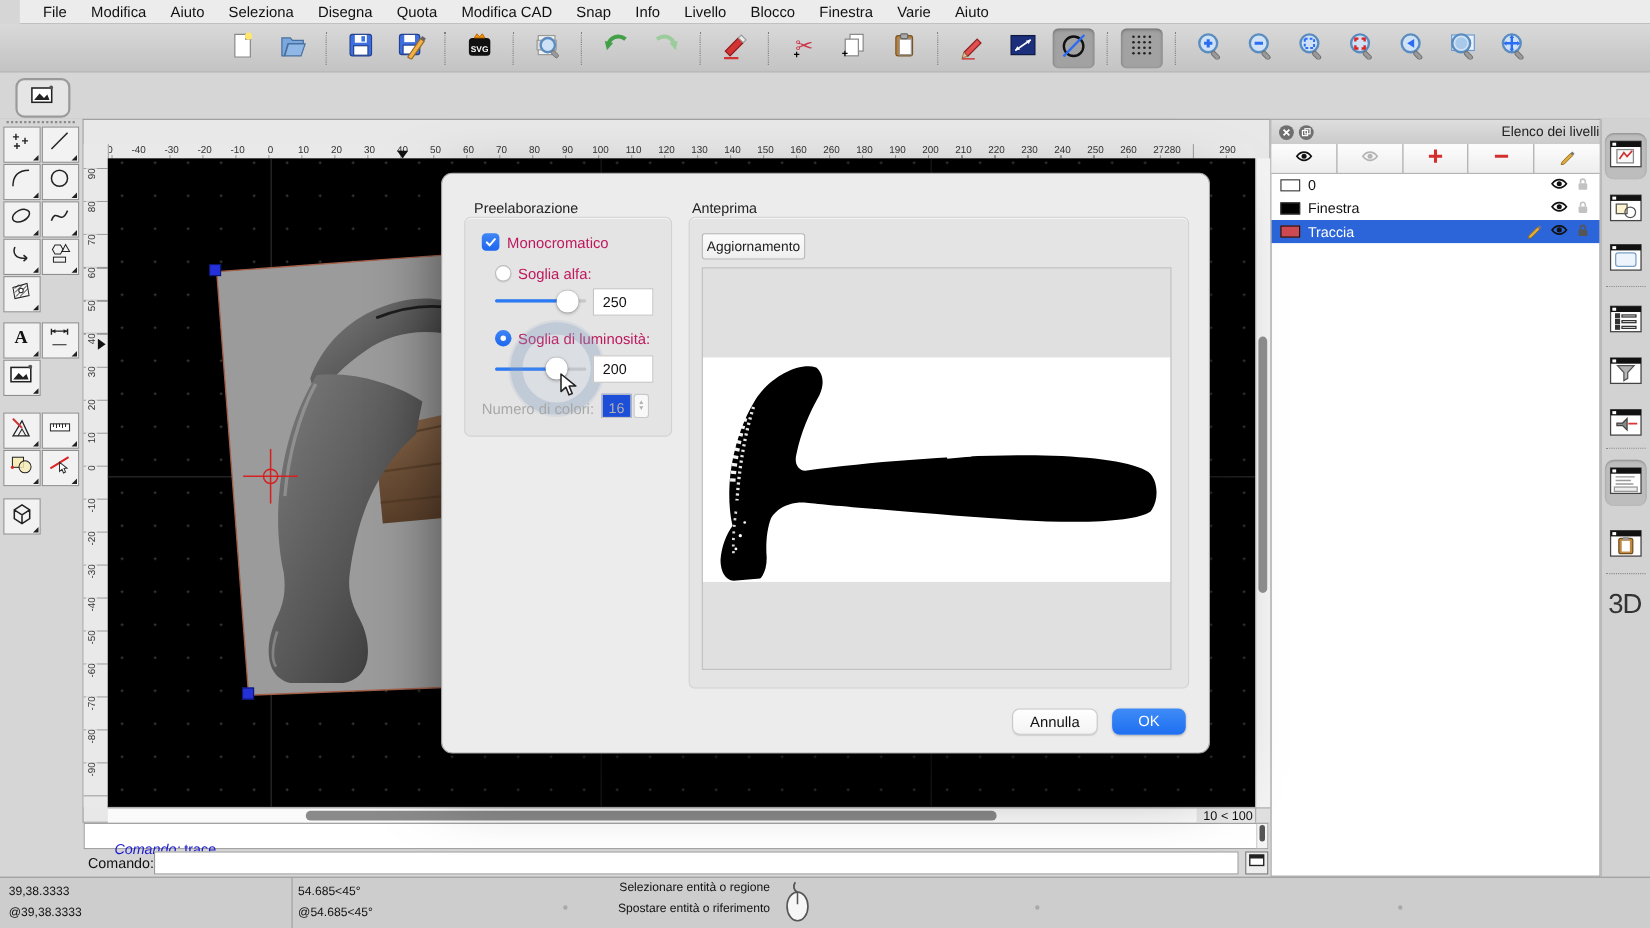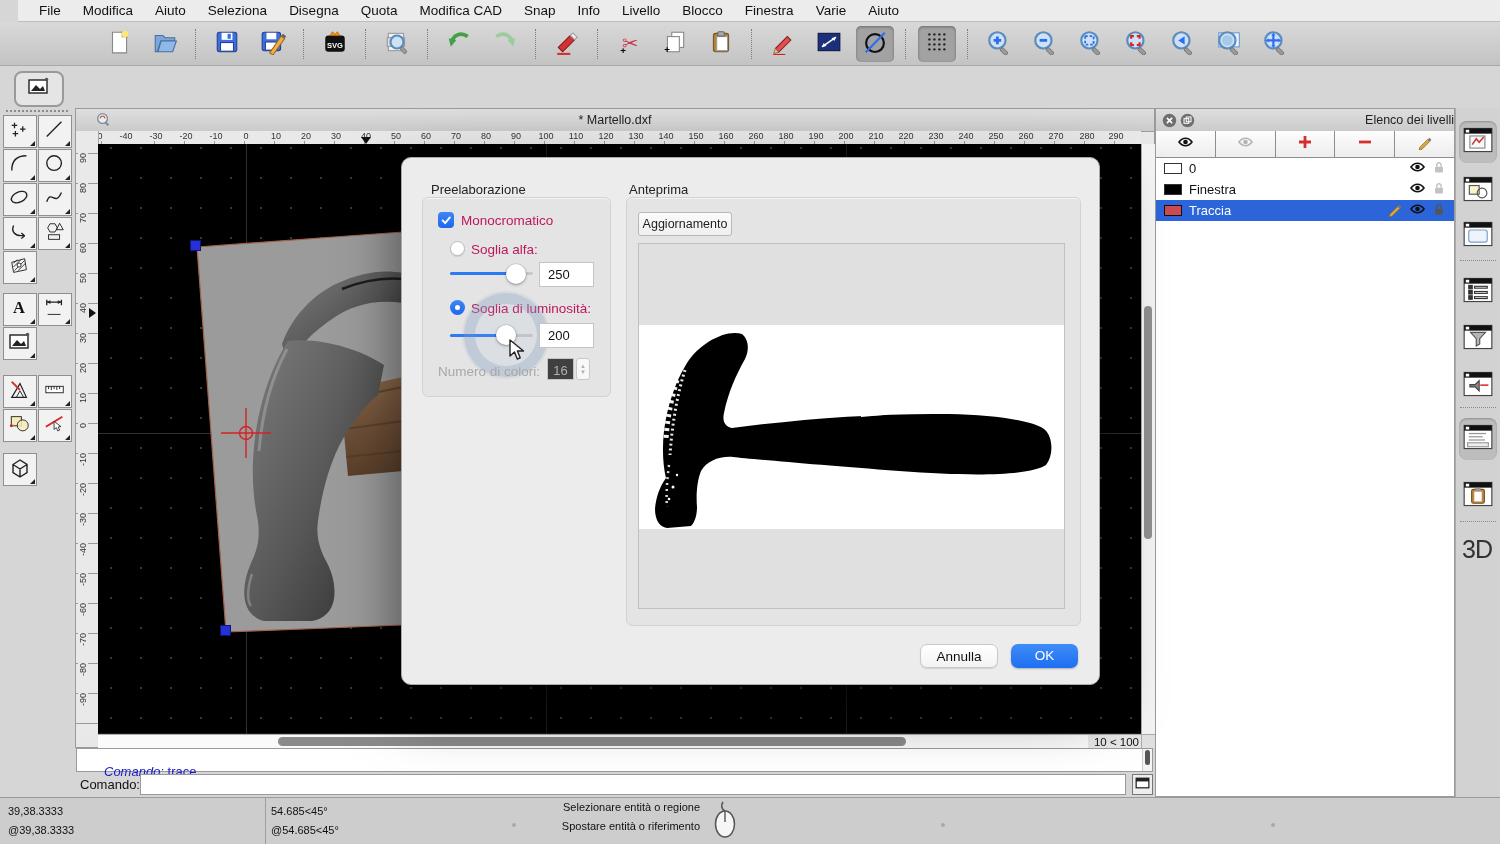--- a/index.html
+++ b/index.html
@@ -5,21 +5,21 @@
   html,body{margin:0;padding:0;background:#444;}
   #app{position:relative;width:1500px;height:844px;overflow:hidden;
        font-family:"Liberation Sans",sans-serif;background:#d6d6d6;-webkit-font-smoothing:antialiased;}
   
   #menubar{position:absolute;left:0;top:0;width:1500px;height:22px;background:#ececec;
            border-bottom:1px solid #bdbdbd;display:flex;align-items:center;padding-left:10px;box-sizing:border-box;margin-left:18px;}
   .menu-item{font-size:13.5px;color:#111;padding:0 11px;line-height:22px;cursor:default;}
   
   #toolbar{position:absolute;left:0;top:22px;width:1500px;height:44px;
            background:linear-gradient(#d9d9d9,#c3c3c3);border-bottom:1px solid #a8a8a8;
-           display:flex;align-items:center;padding-left:96px;box-sizing:border-box;}
+           display:flex;align-items:center;padding-left:96px;box-sizing:border-box;justify-content:center;}
   .tb-btn{width:38px;height:36px;margin:0 4px;display:flex;align-items:center;justify-content:center;border-radius:5px;}
   .tb-btn.selected{background:#a2a2a2;box-shadow:inset 0 1px 3px rgba(0,0,0,.35);}
   .tb-sep{width:1px;height:30px;border-left:1px dotted #7e7e7e;margin:0 7px;}
   
   #toolrow2{position:absolute;left:0;top:66px;width:1500px;height:42px;background:#d6d6d6;border-bottom:1px solid #b5b5b5;}
   #active-tool-btn{position:absolute;left:14px;top:5px;width:46px;height:32px;border:2px solid #9a9a9a;border-radius:8px;
      background:#e5e5e5;display:flex;align-items:center;justify-content:center;}
   .dotstrip{position:absolute;border-left:1px dotted #8a8a8a;}
   
   #palette{position:absolute;left:0;top:108px;width:75px;height:689px;background:#d6d6d6;}
@@ -103,21 +103,21 @@
   .dlg-radio{position:absolute;width:15px;height:15px;border-radius:50%;box-sizing:border-box;}
   .dlg-radio.on{background:linear-gradient(#3f86f6,#1e66ee);}
   .dlg-radio.off{background:#fff;border:1px solid #bbb;box-shadow:0 1px 1px rgba(0,0,0,.1);}
   .dlg-radio .dot{position:absolute;left:5px;top:5px;width:5px;height:5px;border-radius:50%;background:#fff;}
   .ctl-label{position:absolute;font-size:13.5px;color:#be185d;}
   .slider-track{position:absolute;height:3px;background:#c8c8c8;border-radius:2px;}
   .slider-fill{position:absolute;height:3px;background:#2a7af5;border-radius:2px;}
   .slider-knob{position:absolute;width:20px;height:20px;border-radius:50%;background:#fff;
      box-shadow:0 1px 3px rgba(0,0,0,.35),0 0 0 0.5px rgba(0,0,0,.12);}
   .dlg-field{position:absolute;background:#fff;border:1px solid #c4c4c4;font-size:13px;color:#111;box-sizing:border-box;padding:4px 0 0 8px;}
-  .dlg-field.disabled{color:#b0b0b0;background:#404040;text-align:center;padding-left:0;}
+  .dlg-field.disabled{color:#b0b0b0;background:#1d4ed8;text-align:center;padding-left:0;}
   #num-stepper{position:absolute;width:14px;height:22px;border:1px solid #c9c9c9;background:#f8f8f8;box-sizing:border-box;
      display:flex;flex-direction:column;align-items:center;justify-content:center;gap:1px;border-radius:3px;}
   #num-stepper span{font-size:6px;color:#b0b0b0;line-height:5px;}
   #focus-ring{position:absolute;width:84px;height:84px;border-radius:50%;border:11px solid rgba(125,150,185,.28);
      background:rgba(160,180,210,.12);box-sizing:border-box;box-shadow:0 0 0 2px rgba(125,150,185,.12);}
   #btn-update{position:absolute;font-size:12.5px;color:#222;background:linear-gradient(#fbfbfb,#efefef);
      border:1px solid #b8b8b8;border-radius:3px;text-align:center;padding-top:4px;box-sizing:border-box;}
   #preview-box{position:absolute;background:#e0e0e0;border:1px solid #c0c0c0;box-sizing:border-box;overflow:hidden;}
   #preview-band{position:absolute;left:0;top:81px;width:100%;height:204px;background:#fff;}
   .dlg-btn{position:absolute;height:24px;border-radius:7px;font-size:13.5px;text-align:center;line-height:24px;box-sizing:border-box;}
@@ -443,28 +443,20 @@
           </svg></span>
       </div>
       <div class="pal-btn" style="left: 3px; top: 345px;">
         <span><svg width="24" height="24" viewBox="0 0 24 24">
             <path d="M5 8.5l7-4.5 7 4.5v8l-7 4.5-7-4.5z M5 8.5l7 4.5 7-4.5 M12 13v8" fill="none" stroke="#222" stroke-width="1.4"></path>
           </svg></span>
       </div>
     </div>
 
   <div id="docwin">
-    <div id="doc-titlebar">
-      <span id="doc-proxy-icon"><svg width="15" height="15" viewBox="0 0 16 16">
-            <circle cx="7" cy="7" r="5.2" fill="#e8eef5" stroke="#7a8aa0" stroke-width="1.4"></circle>
-            <path d="M4.5 7a2.5 2.5 0 0 1 5 0" fill="none" stroke="#c86a30" stroke-width="1.3"></path>
-            <rect x="10.5" y="10.5" width="4.5" height="2.4" rx="1.2" transform="rotate(45 11 11)" fill="#8a8a8a"></rect>
-          </svg></span>
-      <span id="doc-title">* Martello.dxf</span>
-    </div>
     <div id="hruler">
         <span class="hr-label" style="left: -2px;">-50</span>
         <span class="hr-label" style="left: 28px;">-40</span>
         <span class="hr-label" style="left: 58px;">-30</span>
         <span class="hr-label" style="left: 88px;">-20</span>
         <span class="hr-label" style="left: 118px;">-10</span>
         <span class="hr-label" style="left: 148px;">0</span>
         <span class="hr-label" style="left: 178px;">10</span>
         <span class="hr-label" style="left: 208px;">20</span>
         <span class="hr-label" style="left: 238px;">30</span>
@@ -485,21 +477,21 @@
         <span class="hr-label" style="left: 688px;">180</span>
         <span class="hr-label" style="left: 718px;">190</span>
         <span class="hr-label" style="left: 748px;">200</span>
         <span class="hr-label" style="left: 778px;">210</span>
         <span class="hr-label" style="left: 808px;">220</span>
         <span class="hr-label" style="left: 838px;">230</span>
         <span class="hr-label" style="left: 868px;">240</span>
         <span class="hr-label" style="left: 898px;">250</span>
         <span class="hr-label" style="left: 928px;">260</span>
         <span class="hr-label" style="left: 958px;">270</span>
-        <span class="hr-label" style="left: 989px;">280</span>
+        <span class="hr-label" style="left: 968px;">280</span>
         <span class="hr-label" style="left: 1018px;">290</span>
         <div id="hr-marker" style="left: 268px;"></div>
       </div>
     <div id="vruler">
         <span class="vr-label" style="top: 22px; transform-origin: center center; transform: rotate(180deg);">90</span>
         <span class="vr-label" style="top: 52px; transform-origin: center center; transform: rotate(180deg);">80</span>
         <span class="vr-label" style="top: 82px; transform-origin: center center; transform: rotate(180deg);">70</span>
         <span class="vr-label" style="top: 112px; transform-origin: center center; transform: rotate(180deg);">60</span>
         <span class="vr-label" style="top: 142px; transform-origin: center center; transform: rotate(180deg);">50</span>
         <span class="vr-label" style="top: 172px; transform-origin: center center; transform: rotate(180deg);">40</span>

